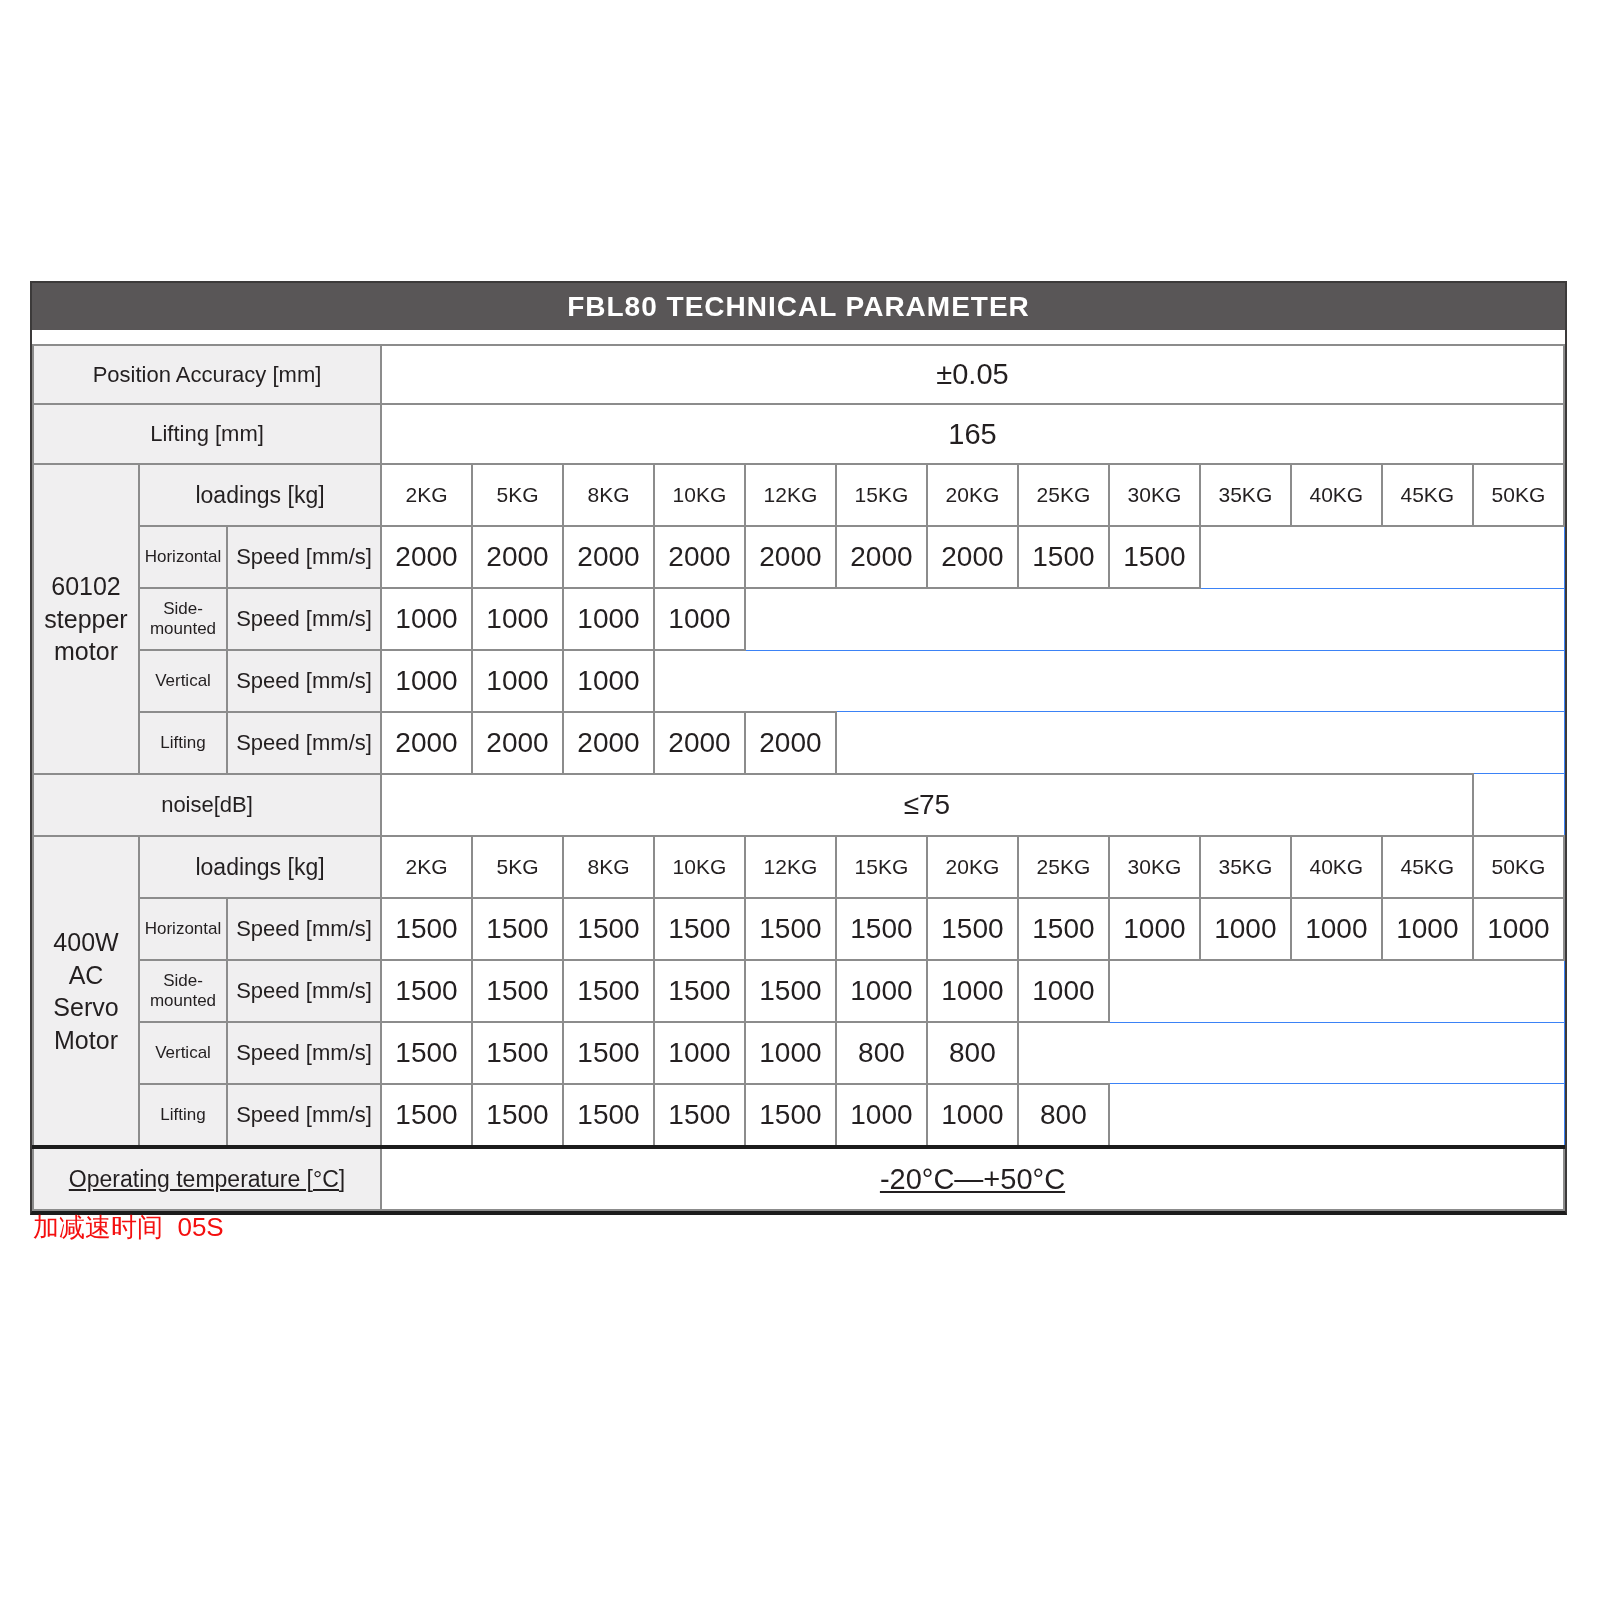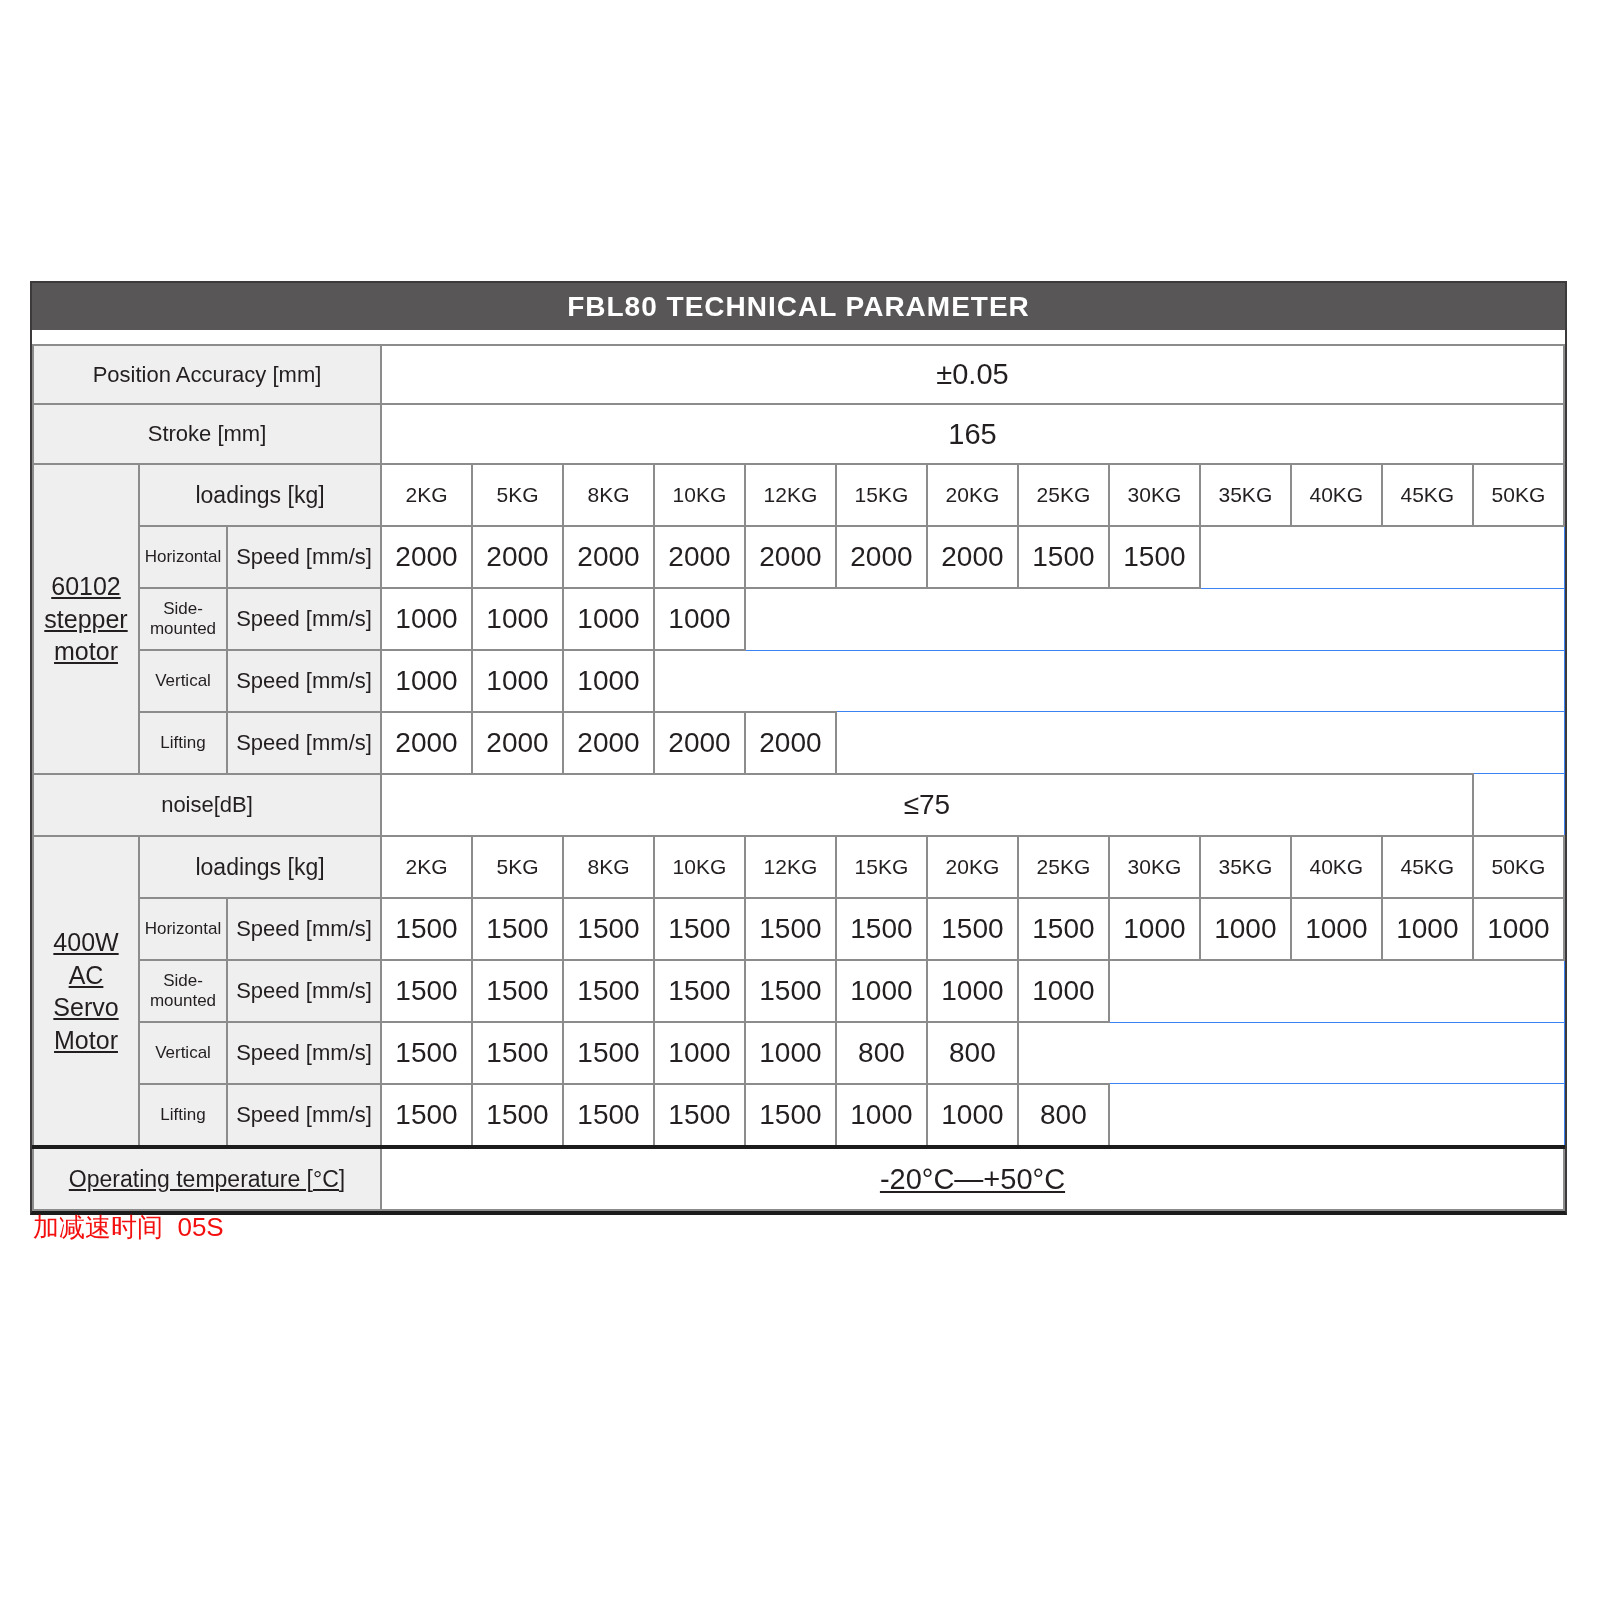--- a/index.html
+++ b/index.html
@@ -34,21 +34,21 @@
     font-family:"Liberation Sans","DejaVu Sans",sans-serif;color:var(--ink);
     overflow:hidden;
   }
   .h57 td{height:57px}
   .h58 td{height:58px}
   .h60 td{height:60px}
   .lbl{background:var(--label-bg);border:2px solid var(--border-gray);font-size:22px;margin-left:24px;}
   .val{background:#fff;border:2px solid var(--border-gray);font-size:28px;}
   .hdr{background:#fff;border:2px solid var(--border-gray);font-size:21px;}
   .blank{border:none;background:#fff;}
-  .motor{font-size:25px;line-height:1.3;padding:16px 2px;text-decoration:underline;}
+  .motor{font-size:25px;line-height:1.3;padding:16px 2px;}
   .ori{font-size:17px;line-height:1.15;}
   .spd{font-size:22px;}
   .loadings{font-size:23px;}
   .big-val{font-size:29px;}
   tr.optemp td{border-top:4px solid var(--thick-dark);text-decoration:underline;}
   tr.optemp .lbl{font-size:23px;}
   #footer{
     position:absolute;left:33px;top:1210px;
     color:var(--accent-red);font-size:26px;display:flex;align-items:baseline;
     white-space:pre;
@@ -79,21 +79,21 @@
         <col>
         <col>
         <col>
     </colgroup>
     <tbody id="grid-body">
       <tr class="h57">
         <td colspan="3" class="lbl">Position Accuracy [mm]</td>
         <td colspan="13" class="val big-val">±0.05</td>
       </tr>
       <tr class="h58">
-        <td colspan="3" class="lbl">Stroke [mm]</td>
+        <td colspan="3" class="lbl">Lifting [mm]</td>
         <td colspan="13" class="val big-val">165</td>
       </tr>
       <tr class="h60">
           <td class="lbl motor" rowspan="5">60102 stepper motor</td>
           <td class="lbl loadings" colspan="2">loadings [kg]</td>
           <td class="hdr">2KG</td>
           <td class="hdr">5KG</td>
           <td class="hdr">8KG</td>
           <td class="hdr">10KG</td>
           <td class="hdr">12KG</td>

